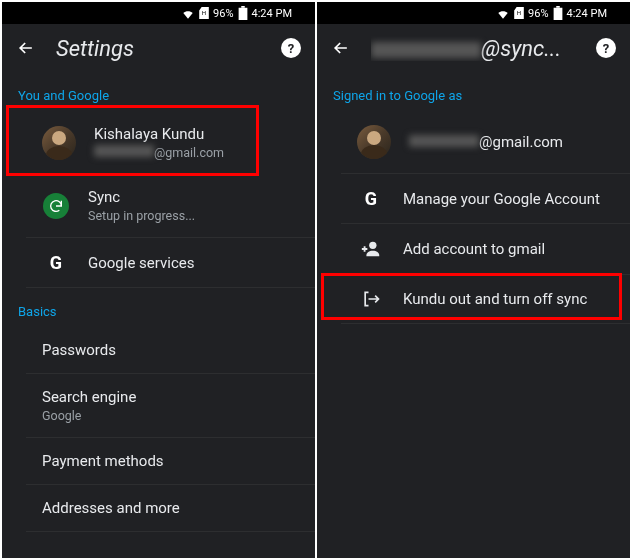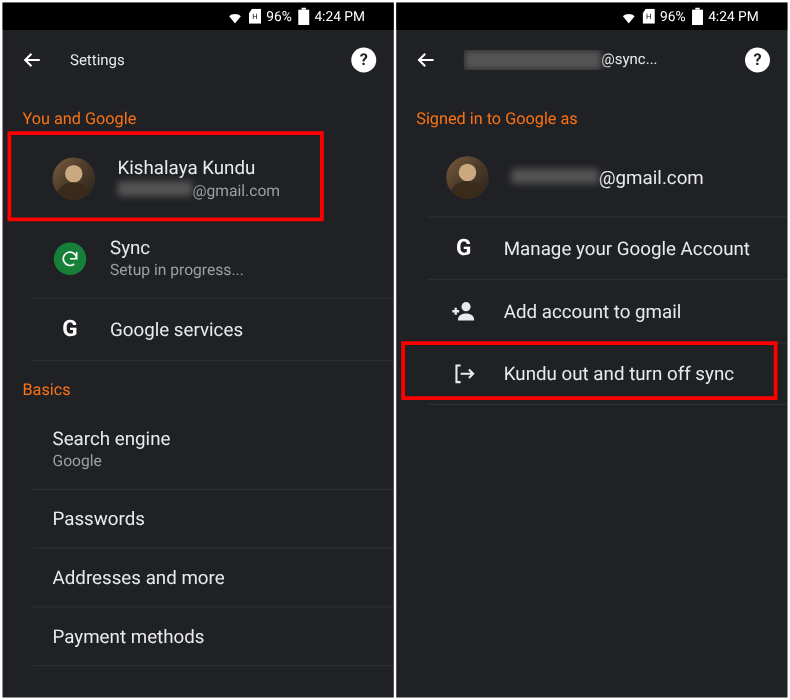--- a/index.html
+++ b/index.html
@@ -34,40 +34,41 @@
   }
   .statusbar svg { display: block; }
   .appbar {
     height: 48px;
     display: flex;
     align-items: center;
     padding: 0 14px;
     gap: 20px;
   }
   .appbar .title {
-    font-size: 12px;
+    font-size: 22px;
     font-weight: 400;
     flex: 1;
     white-space: nowrap;
     overflow: hidden;
     text-overflow: ellipsis;
+    font-style: italic;
   }
   .appbar .help {
     width: 20px; height: 20px;
     border-radius: 50%;
     background: #fff;
     color: #202124;
     display: flex;
     align-items: center;
     justify-content: center;
     font-size: 13px;
     font-weight: 700;
   }
   .section-label {
-    color: #f97316;
+    color: #0ea5e9;
     font-size: 13px;
     padding: 16px 16px 8px 16px;
   }
   .row {
     display: flex;
     align-items: center;
     padding: 14px 16px;
     gap: 18px;
     border-bottom: 1px solid rgba(255,255,255,0.06);
     margin-left: 24px;
@@ -188,40 +189,40 @@
     <div class="icon" style="font-weight:700;font-size:18px;color:#fff">G</div>
     <div class="text">
         <div class="primary">Google services</div>
       </div>
   </div>
 
   <div class="section-label">Basics</div>
 
   <div class="row" style="padding-left:16px">
     <div class="text">
+        <div class="primary">Passwords</div>
+      </div>
+  </div>
+
+  <div class="row" style="padding-left:16px">
+    <div class="text">
       <div class="primary">Search engine</div>
       <div class="secondary">Google</div>
     </div>
   </div>
 
   <div class="row" style="padding-left:16px">
     <div class="text">
-        <div class="primary">Passwords</div>
+        <div class="primary">Payment methods</div>
       </div>
   </div>
 
   <div class="row" style="padding-left:16px">
     <div class="text">
         <div class="primary">Addresses and more</div>
-      </div>
-  </div>
-
-  <div class="row" style="padding-left:16px">
-    <div class="text">
-        <div class="primary">Payment methods</div>
       </div>
   </div>
 </div>
 
 <div class="phone">
   <div class="statusbar">
     <svg width="14" height="12" viewBox="0 0 24 20" fill="#fff">
         <path d="M12 20l-8-10c4-4 12-4 16 0z"></path>
       </svg>
     <svg width="10" height="12" viewBox="0 0 16 20" fill="#fff">

